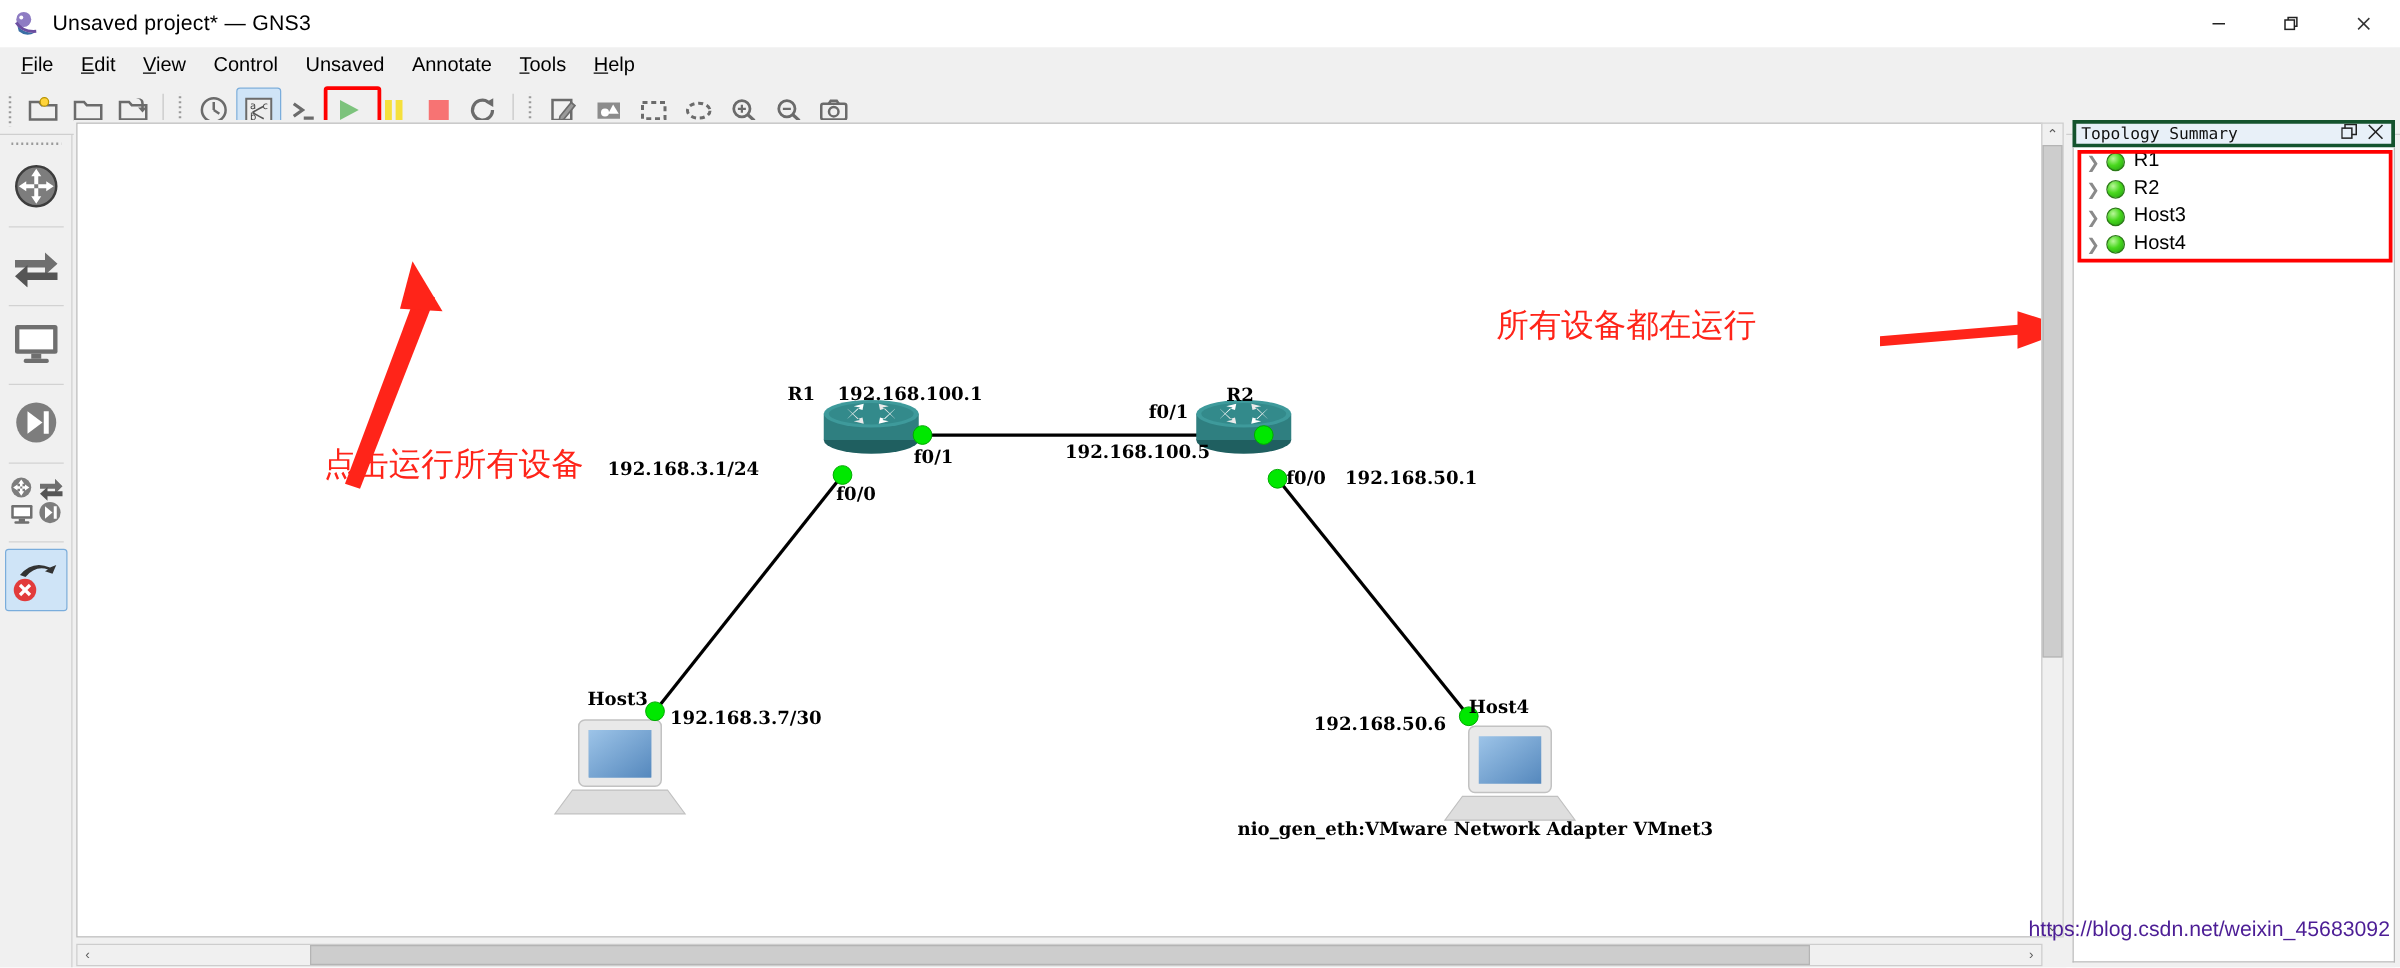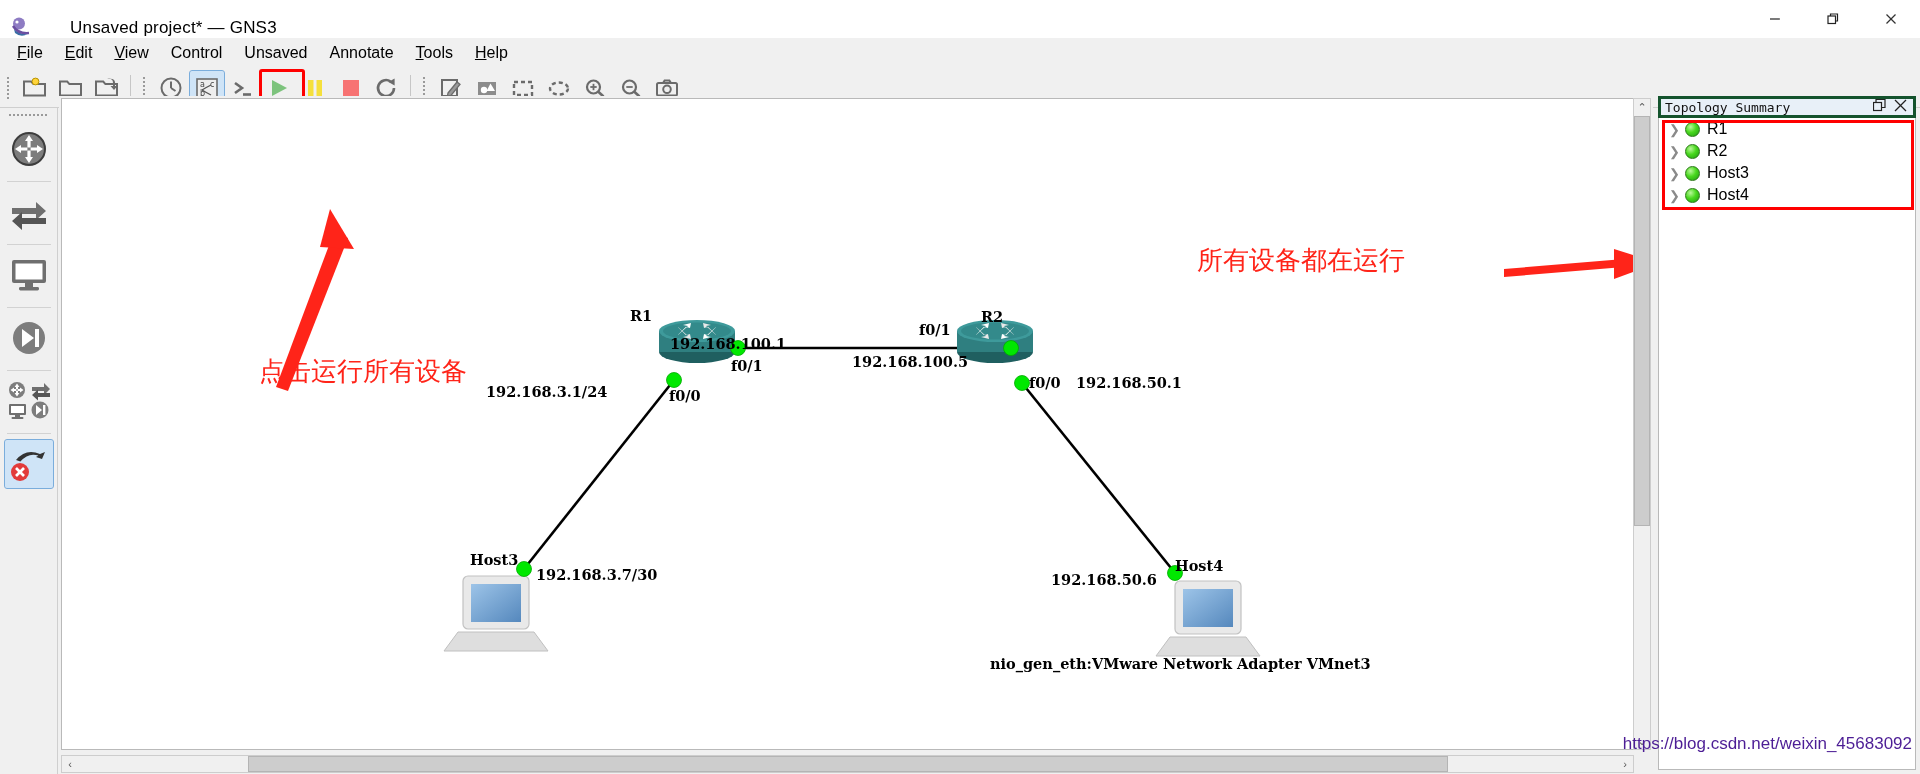--- a/index.html
+++ b/index.html
@@ -7,21 +7,21 @@
     width: 1920px; height: 774px;
     font-family: "Liberation Sans", sans-serif;
     background: #ffffff;
     overflow: hidden;
   }
   #app { position: relative; width: 1920px; height: 774px; background: #f0f0f0; }
 
   
   .titlebar {
     position: absolute; left: 0; top: 0; width: 1920px; height: 38px;
-    background: #ffffff; display: flex; align-items: flex-end; gap: 28px;
+    background: #ffffff; display: flex; align-items: center;
   }
   .title-icon { margin-left: 10px; width: 22px; height: 22px; }
   .title-text {
     margin-left: 10px; font-size: 17px; color: #000; letter-spacing: .2px;
   }
   .win-btns { margin-left: auto; display: flex; height: 38px; }
   .win-btn {
     width: 58px; height: 38px; display: flex; align-items: center; justify-content: center;
     color: #333;
   }
@@ -437,29 +437,29 @@
             <stop offset="0" stop-color="#9dc4e8"></stop>
               <stop offset="1" stop-color="#5588bd"></stop>
           </linearGradient>
           <rect x="1121" y="490" width="50" height="38" fill="url(#scr4)"></rect>
           <polygon points="1108,538 1184,538 1198,557 1094,557" fill="#dedede" stroke="#c0c0c0" stroke-width="1"></polygon>
         </g>
         <circle cx="1113" cy="474" r="7.5" fill="#00e800" stroke="#0a0" stroke-width="0.8"></circle>
       </svg>
 
       <div class="dgl" style="left:568px; top:208px;">R1</div>
-      <div class="dgl" style="left:608px; top:208px;margin-top:28px;">192.168.100.1</div>
+      <div class="dgl" style="left:608px; top:208px;">192.168.100.1</div>
       <div class="dgl" style="left:919px; top:209px;">R2</div>
 
       <div class="dgl" style="left:669px; top:258px;">f0/1</div>
       <div class="dgl" style="left:607px; top:288px;">f0/0</div>
       <div class="dgl" style="left:857px; top:222px;">f0/1</div>
       <div class="dgl" style="left:967px; top:275px;">f0/0</div>
 
-      <div class="dgl" style="left:424px; top:284px;">192.168.3.1/24</div>
+      <div class="dgl" style="left:424px; top:268px;">192.168.3.1/24</div>
       <div class="dgl" style="left:790px; top:254px;">192.168.100.5</div>
       <div class="dgl" style="left:1014px; top:275px;">192.168.50.1</div>
 
       <div class="dgl" style="left:408px; top:452px;">Host3</div>
       <div class="dgl" style="left:474px; top:467px;">192.168.3.7/30</div>
 
       <div class="dgl" style="left:1113px; top:458px;">Host4</div>
       <div class="dgl" style="left:989px; top:472px;">192.168.50.6</div>
       <div class="dgl" style="left:928px; top:556px;">nio_gen_eth:VMware Network Adapter VMnet3</div>
 

